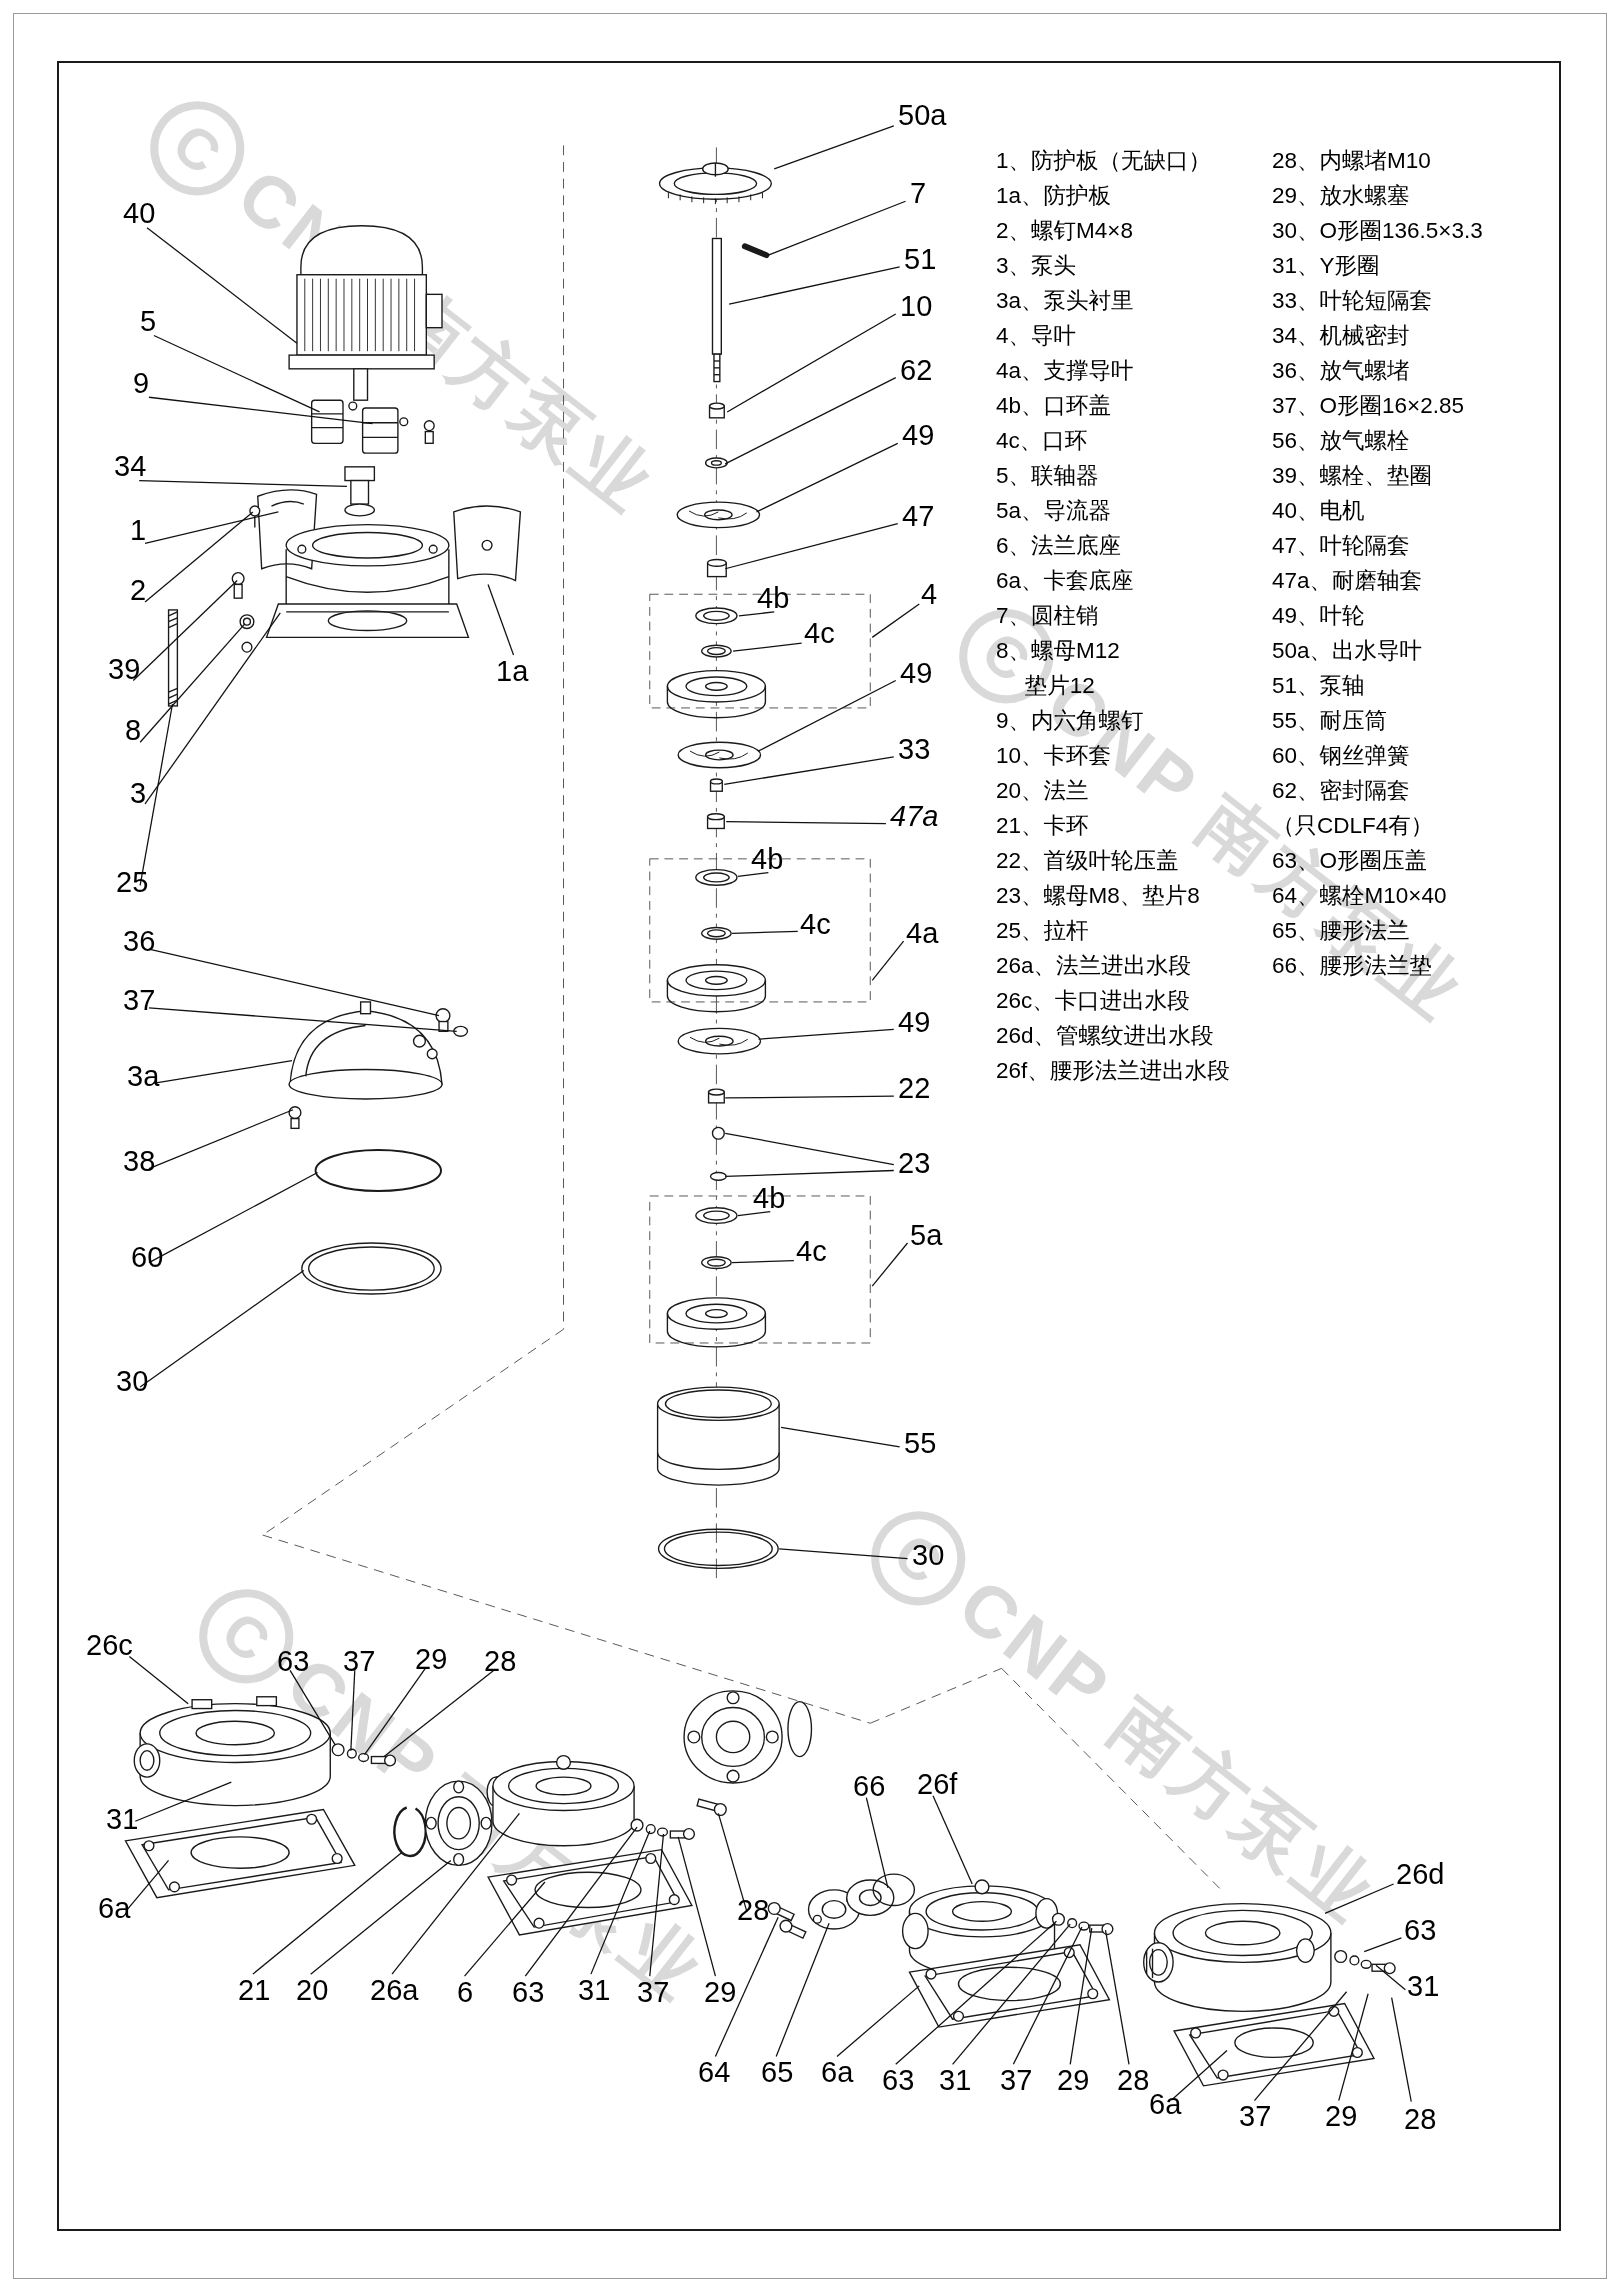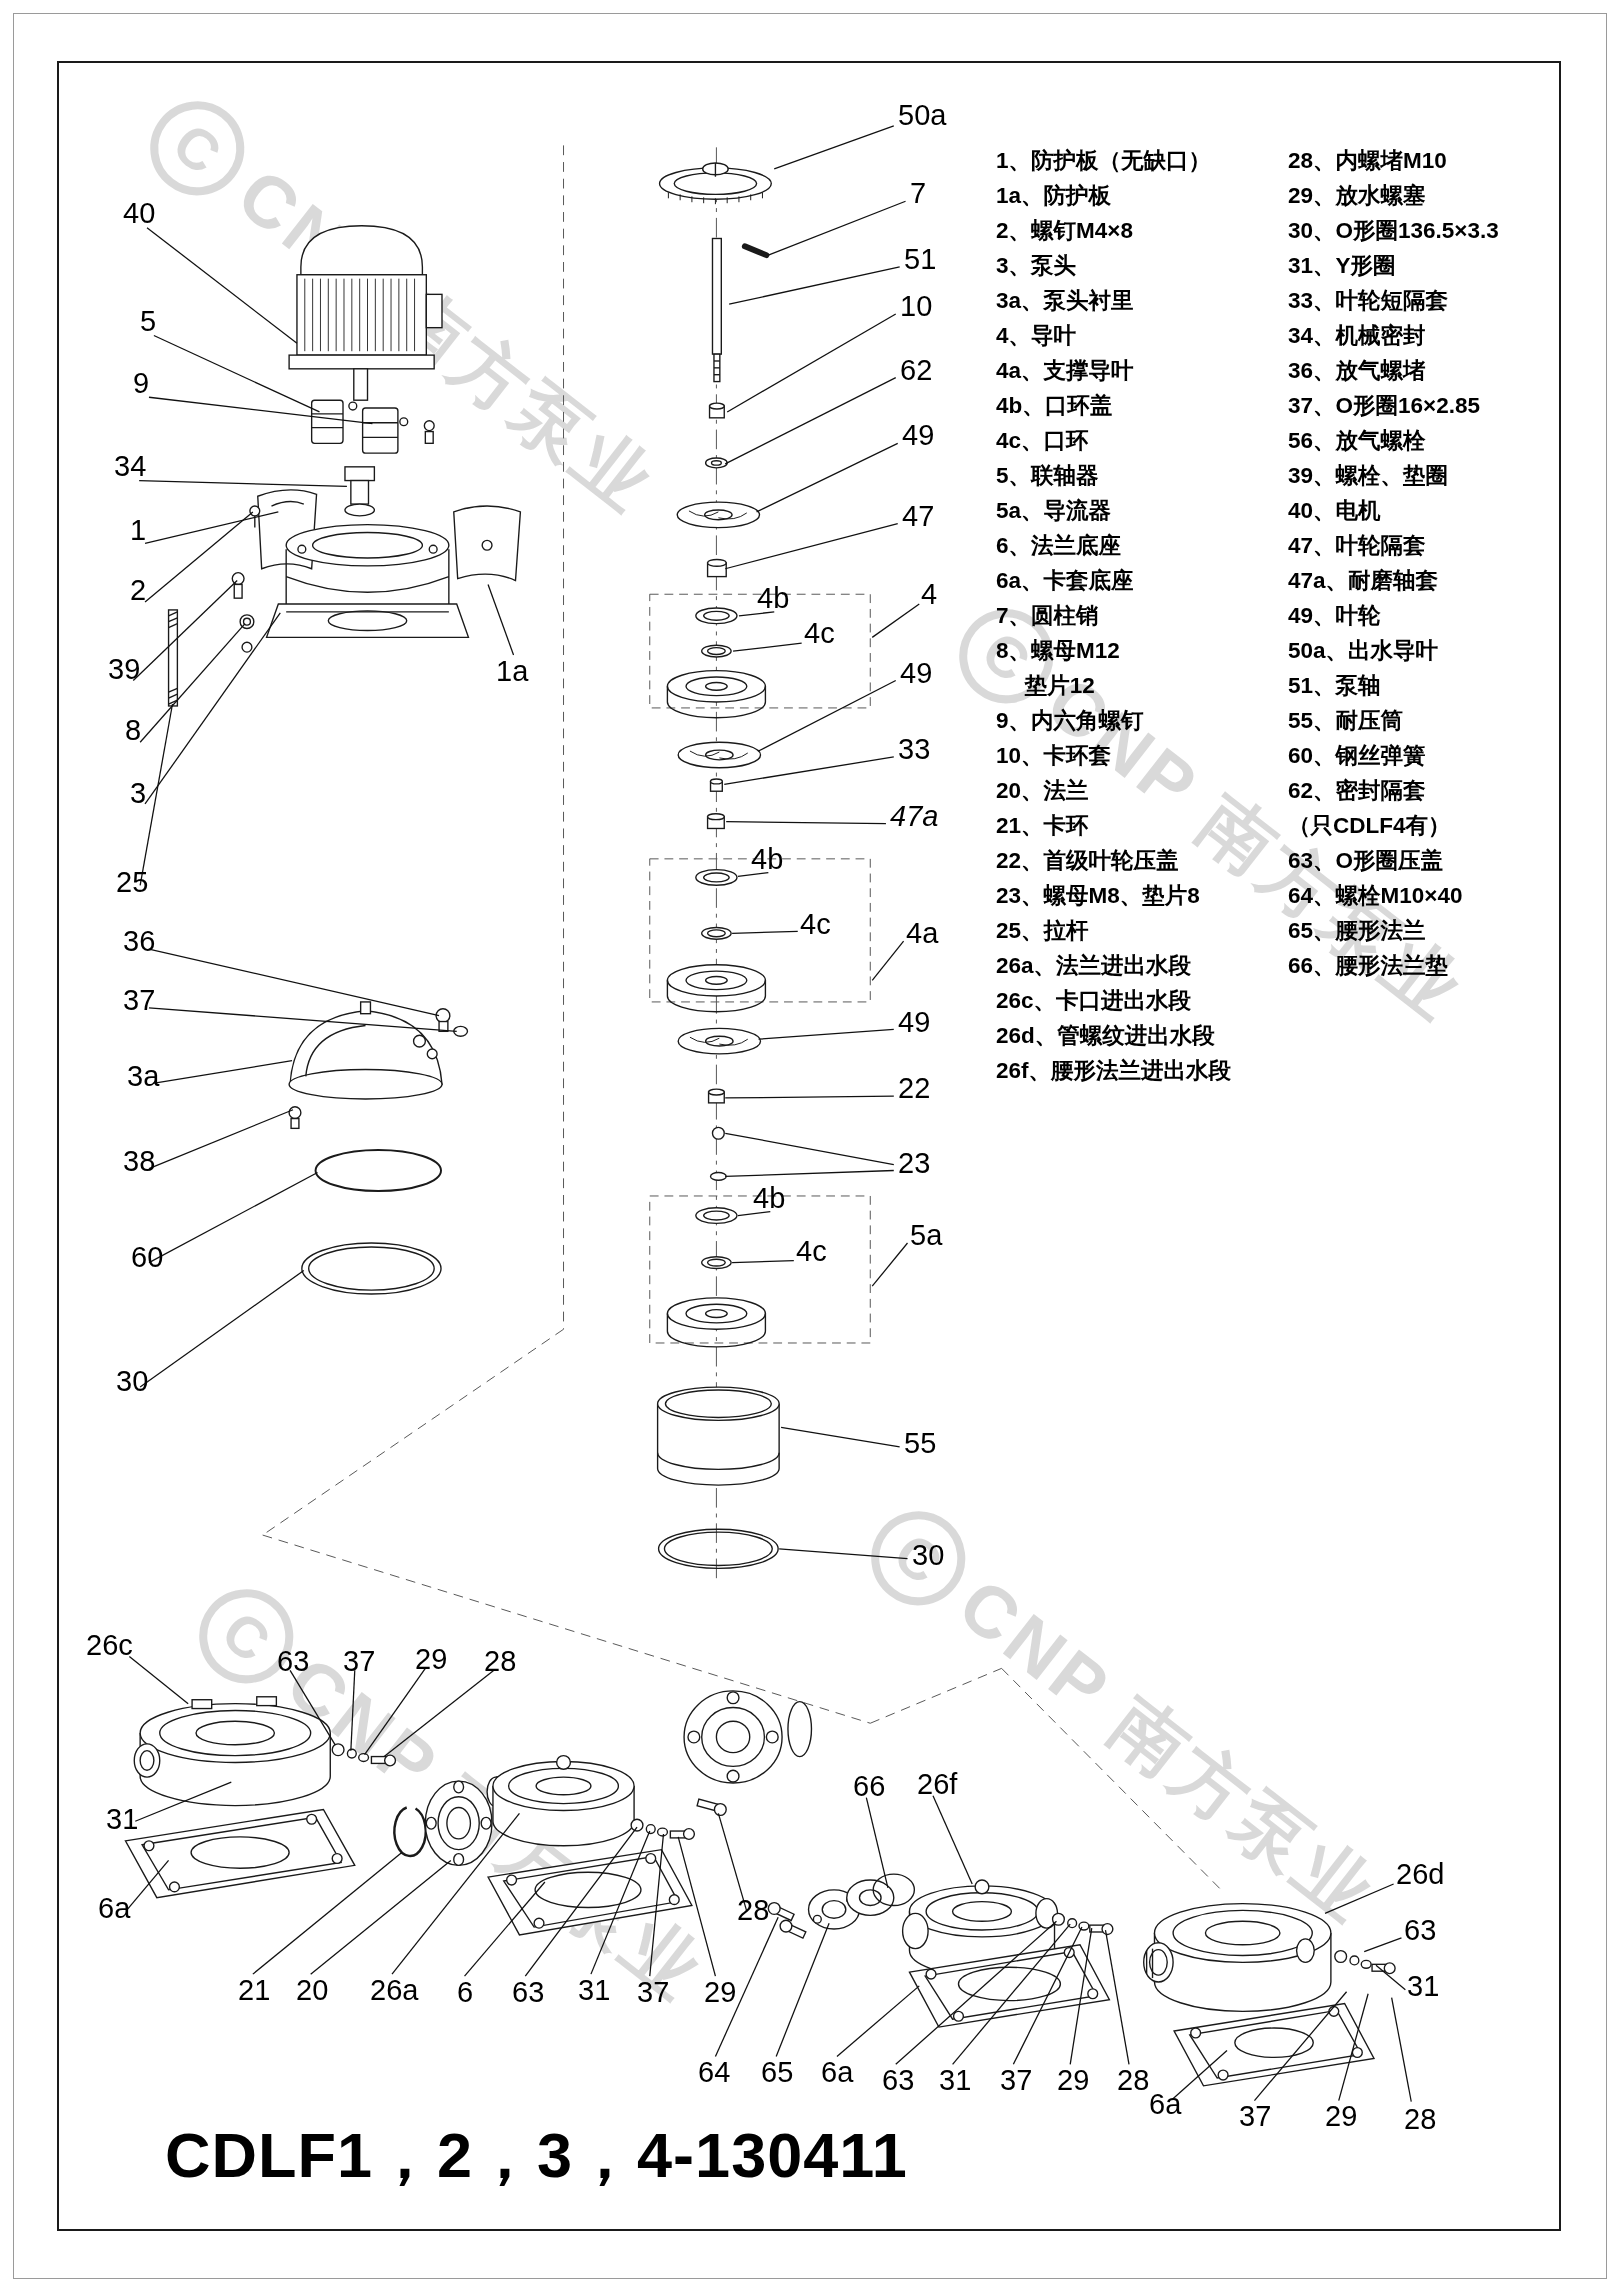--- a/index.html
+++ b/index.html
@@ -9,21 +9,21 @@
   .frame { position:absolute; left:57px; top:61px; width:1504px; height:2170px; border:2px solid #1a1a1a; }
   .watermark { position:absolute; display:flex; align-items:center; gap:15.7px;
                color:rgba(140,140,140,0.33); transform:rotate(38deg); transform-origin:left top;
                white-space:nowrap; pointer-events:none; }
   .wm-logo { width:94px; height:94px; border:8.8px solid rgba(140,140,140,0.33); border-radius:50%;
              display:flex; align-items:center; justify-content:center; font-size:57px; font-weight:bold; flex:0 0 auto; }
   .wm-text { font-size:73px; font-weight:bold; letter-spacing:4.9px; }
   svg.drawing { position:absolute; left:0; top:0; }
   .callout-layer { position:absolute; left:0; top:0; width:100%; height:100%;padding-left:6px; }
   .callout { position:absolute; font-size:29px; color:#000; white-space:nowrap; line-height:1; }
-  .legend { position:absolute; left:996px; top:143px; display:flex; gap:23px;font-weight:bold; }
+  .legend { position:absolute; left:996px; top:143px; display:flex; gap:7px; }
   .lg-col { display:flex; flex-direction:column; }
   .lg-col1 { width:269px; }
   .lg-col2 { width:294px; }
   .lg-line { font-size:22.5px; line-height:35px; color:#000; white-space:nowrap; }
   .title { position:absolute; left:165px; top:2113px; font-size:63px; font-weight:bold;
            letter-spacing:1px; color:#000; white-space:nowrap; }
 </style>
 </head>
 <body>
 
@@ -665,15 +665,14 @@
         <div class="lg-line">60、钢丝弹簧</div>
         <div class="lg-line">62、密封隔套</div>
         <div class="lg-line">（只CDLF4有）</div>
         <div class="lg-line">63、O形圈压盖</div>
         <div class="lg-line">64、螺栓M10×40</div>
         <div class="lg-line">65、腰形法兰</div>
         <div class="lg-line">66、腰形法兰垫</div>
       </div>
   </div>
 
-  <div class="title">CDLF1，2，3，4-130411</div>
 </div>
 
 
 </body></html>

